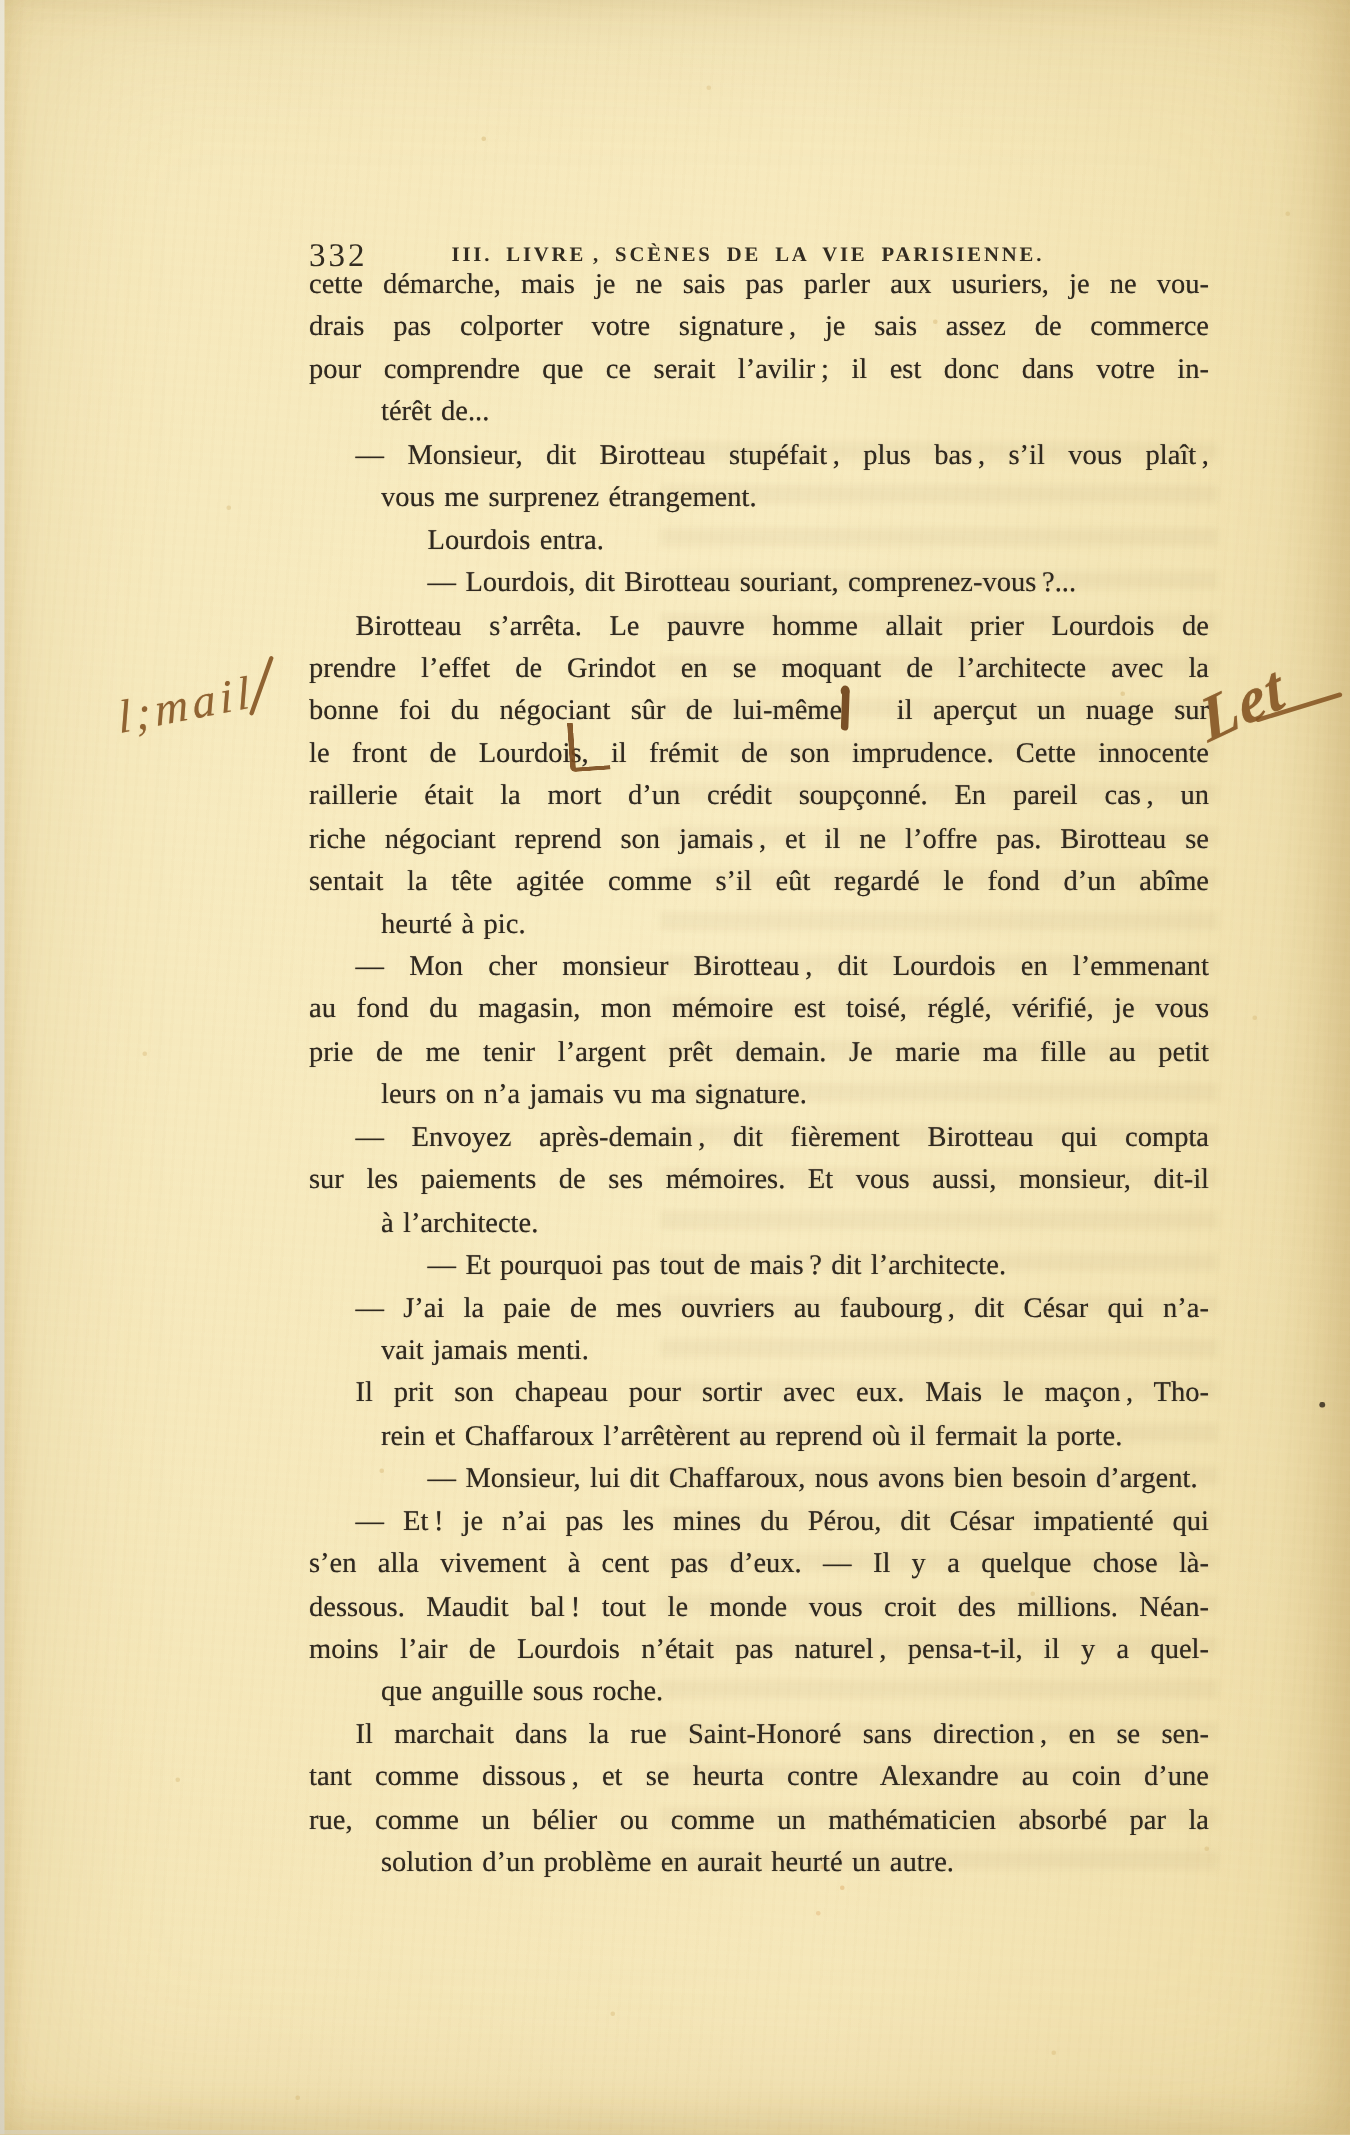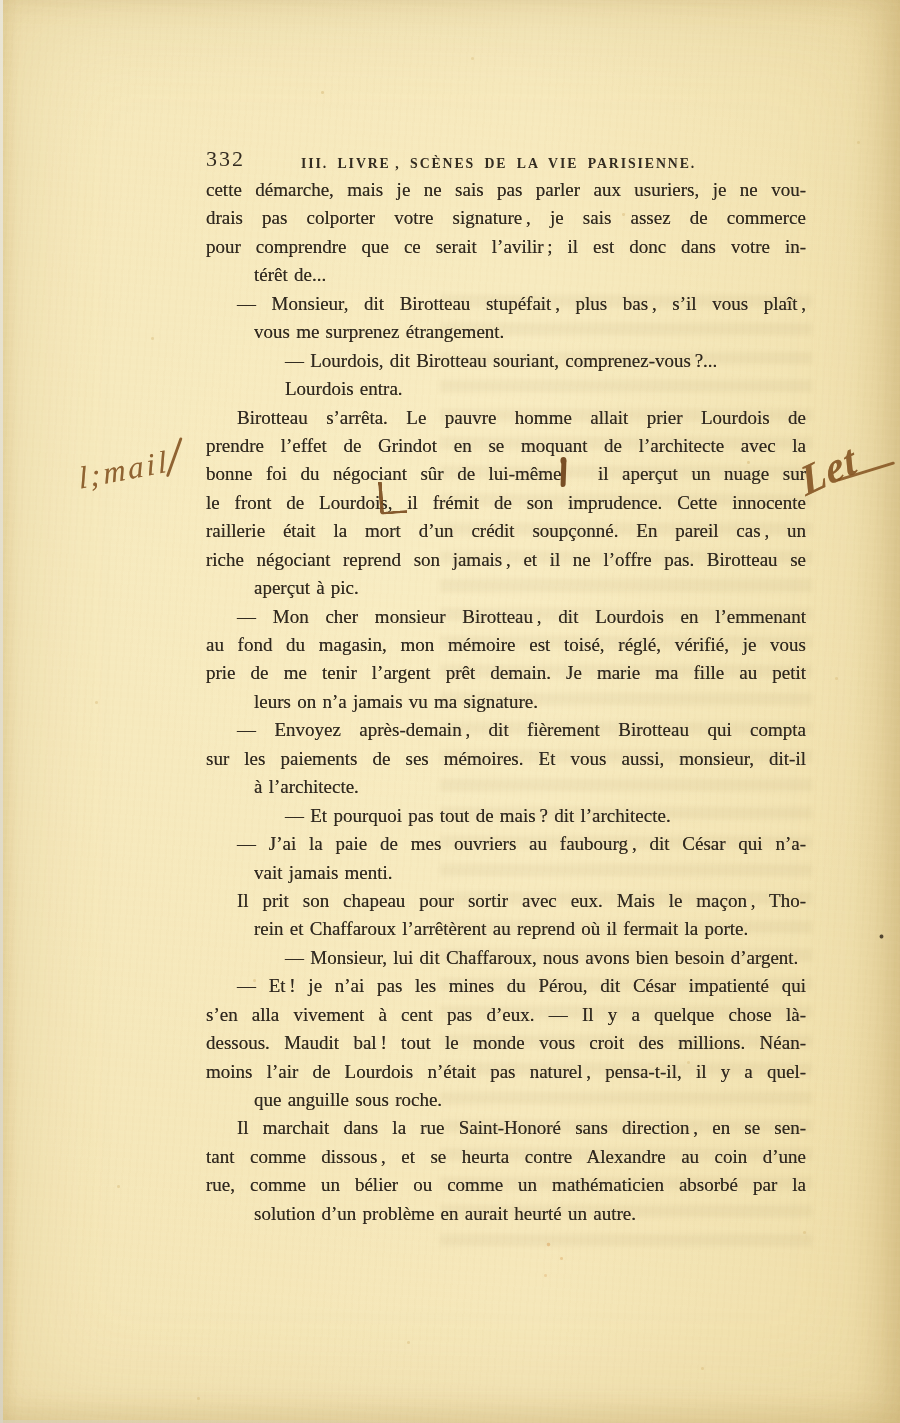--- a/index.html
+++ b/index.html
@@ -30,21 +30,21 @@
           322px  92px 0 1px rgba(196,156,76,.30), 623px 214px 0 1px rgba(196,156,76,.28),
           152px 338px 0 1px rgba(196,156,76,.25), 748px 462px 0 1px rgba(196,156,76,.30),
            96px 702px 0 1px rgba(196,156,76,.26), 836px 678px 0 1px rgba(196,156,76,.24),
           254px 980px 0 1px rgba(196,156,76,.28), 688px 1062px 0 1px rgba(196,156,76,.25),
           118px 1186px 0 1px rgba(196,156,76,.27), 804px 1232px 0 1px rgba(196,156,76,.25),
           548px 1244px 0 1.2px rgba(205,128,48,.35), 561px 1258px 0 1px rgba(205,128,48,.28),
           545px 1275px 0 1px rgba(205,128,48,.22), 408px 1342px 0 1px rgba(196,156,76,.26),
           702px 1368px 0 1px rgba(196,156,76,.24), 198px 1398px 0 1px rgba(196,156,76,.25),
           472px   58px 0 1px rgba(196,156,76,.22), 858px  142px 0 1px rgba(196,156,76,.22);}
   
-  .pagehead{position:absolute;top:146px;left:206px;width:600px;display:flex;align-items:flex-end;color:#332c21;}
+  .pagehead{position:absolute;top:157px;left:206px;width:600px;display:flex;align-items:center;color:#332c21;}
   .pagenum{font-size:22px;letter-spacing:2px;}
   .running-title{margin-left:56px;font-size:13.8px;font-weight:bold;letter-spacing:1.9px;word-spacing:4px;white-space:nowrap;}
   
   .textblock{position:absolute;left:206px;top:176px;width:600px;color:#302920;}
   .line{height:28.45px;line-height:28.45px;font-size:19px;word-spacing:1.5px;
         text-align:justify;text-align-last:justify;overflow:hidden;
         text-shadow:0 0 .5px rgba(44,35,22,.65);}
   .line.last{text-align-last:left;margin-left:48px;}
   .line.indent{text-indent:31px;}
   
@@ -80,29 +80,30 @@
     <span class="running-title">III. LIVRE , SCÈNES DE LA VIE PARISIENNE.</span>
   </header>
 
   <main class="textblock" id="textblock">
       <div class="line">cette démarche, mais je ne sais pas parler aux usuriers, je ne vou-</div>
       <div class="line">drais pas colporter votre signature , je sais assez de commerce</div>
       <div class="line">pour comprendre que ce serait l’avilir ; il est donc dans votre in-</div>
       <div class="line last">térêt de...</div>
       <div class="line indent">— Monsieur, dit Birotteau stupéfait , plus bas , s’il vous plaît ,</div>
       <div class="line last">vous me surprenez étrangement.</div>
+      <div class="line indent last">Lourdois entra.</div>
       <div class="line indent last">— Lourdois, dit Birotteau souriant, comprenez-vous ?...</div>
-      <div class="line indent last">Lourdois entra.</div>
       <div class="line indent">Birotteau s’arrêta. Le pauvre homme allait prier Lourdois de</div>
       <div class="line">prendre l’effet de Grindot en se moquant de l’architecte avec la</div>
       <div class="line">bonne foi du négociant sûr de lui-même   il aperçut un nuage sur</div>
       <div class="line">le front de Lourdois, il frémit de son imprudence. Cette innocente</div>
       <div class="line">raillerie était la mort d’un crédit soupçonné. En pareil cas , un</div>
       <div class="line">riche négociant reprend son jamais , et il ne l’offre pas. Birotteau se</div>
-      <div class="line last">aperçut à pic.</div>
+      <div class="line">sentait la tête agitée comme s’il eût regardé le fond d’un abîme</div>
+      <div class="line last">heurté à pic.</div>
       <div class="line indent">— Mon cher monsieur Birotteau , dit Lourdois en l’emmenant</div>
       <div class="line">au fond du magasin, mon mémoire est toisé, réglé, vérifié, je vous</div>
       <div class="line">prie de me tenir l’argent prêt demain. Je marie ma fille au petit</div>
       <div class="line last">leurs on n’a jamais vu ma signature.</div>
       <div class="line indent">— Envoyez après-demain , dit fièrement Birotteau qui compta</div>
       <div class="line">sur les paiements de ses mémoires. Et vous aussi, monsieur, dit-il</div>
       <div class="line last">à l’architecte.</div>
       <div class="line indent last">— Et pourquoi pas tout de mais ? dit l’architecte.</div>
       <div class="line indent">— J’ai la paie de mes ouvriers au faubourg , dit César qui n’a-</div>
       <div class="line last">vait jamais menti.</div>

